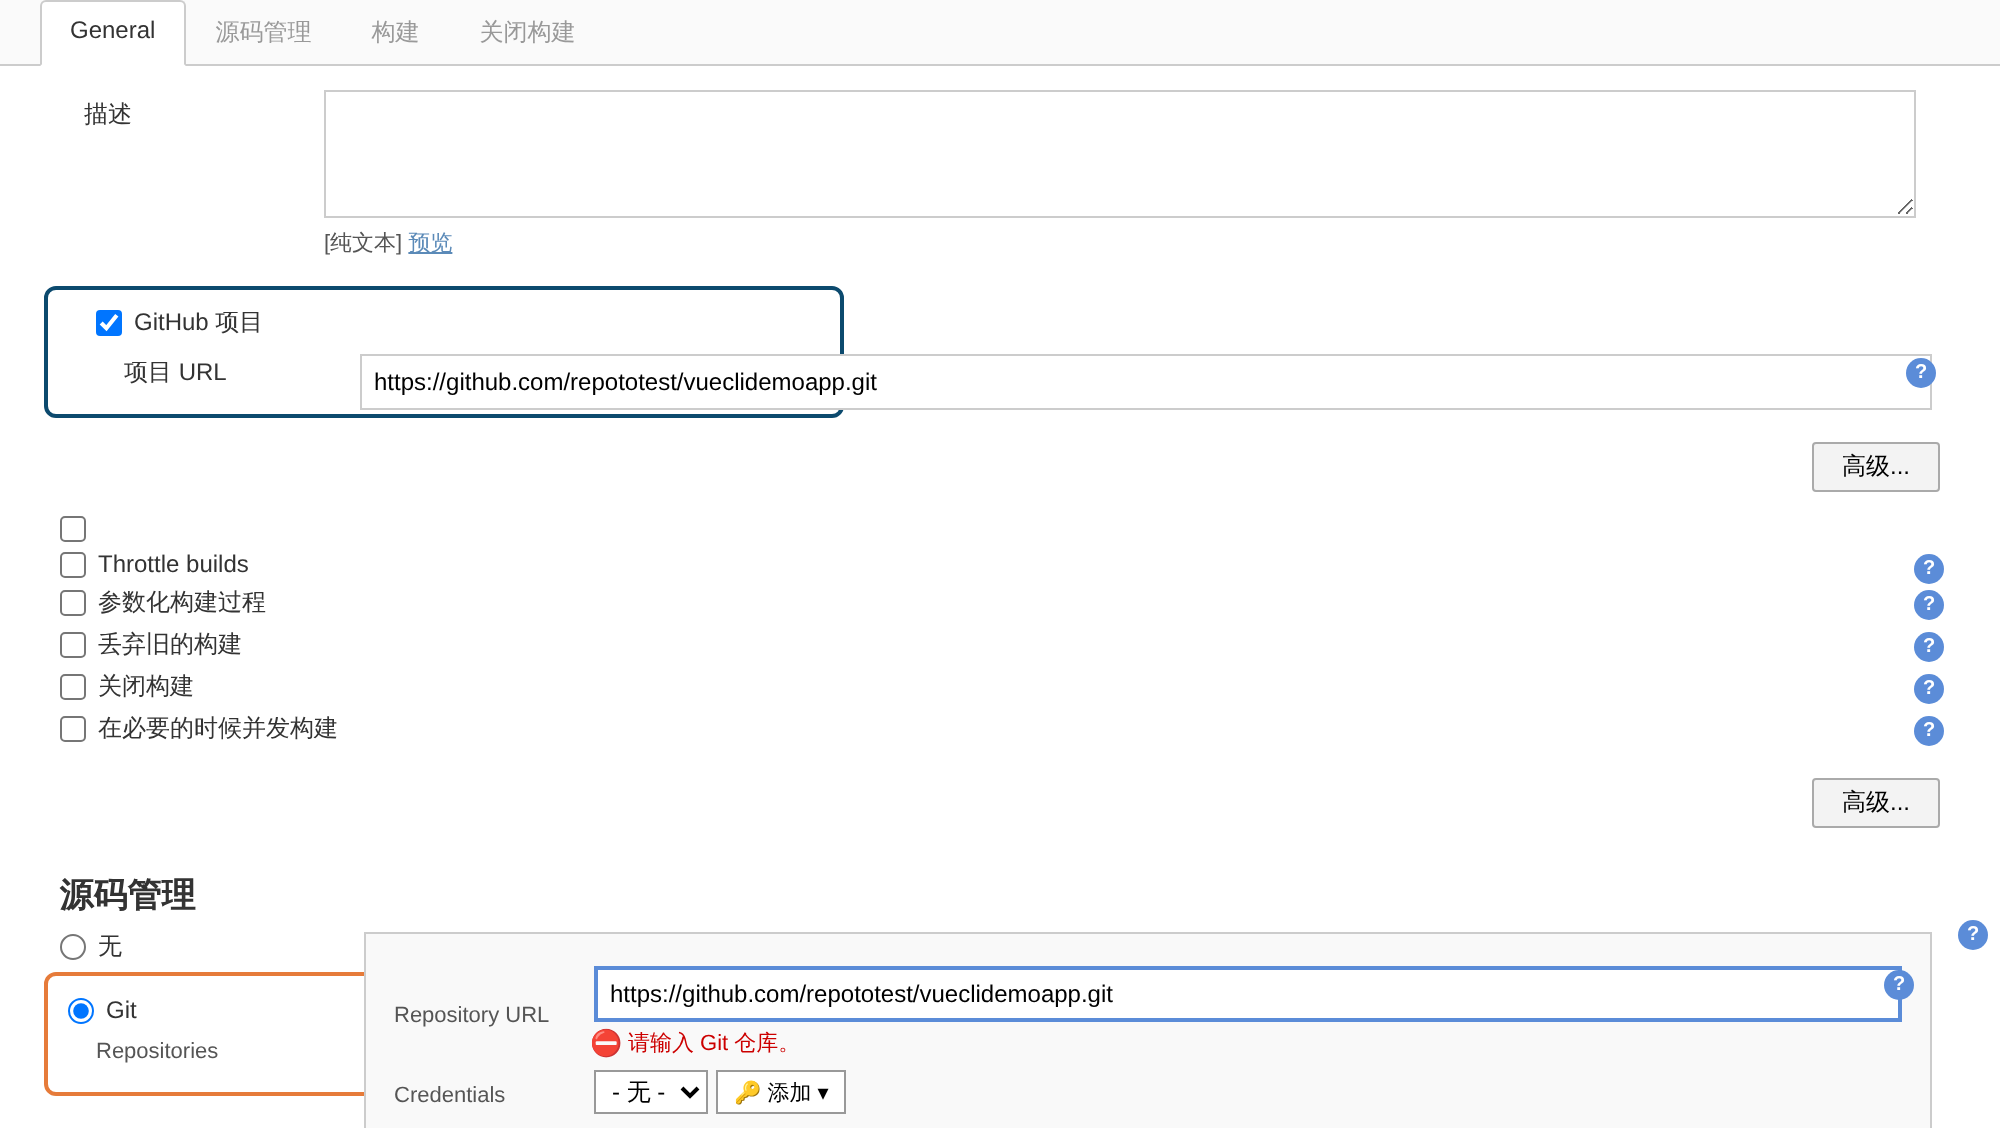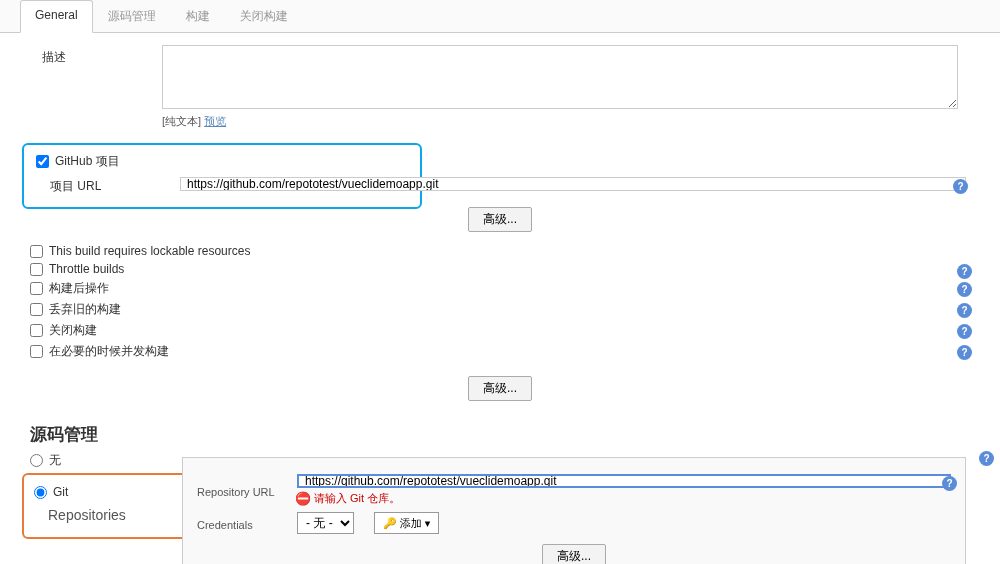--- a/index.html
+++ b/index.html
@@ -10,37 +10,37 @@
 .tab.active{background:#fff;color:#333;font-weight:normal;border:1px solid #ccc;border-bottom:1px solid #fff;margin-bottom:-1px;border-radius:3px 3px 0 0}
 .section{padding:8px 30px}
 .row{display:flex;align-items:flex-start;margin:4px 12px;position:relative}
 .label{width:120px;padding:4px 0;font-size:12px;color:#333}
 .field{flex:1}
 textarea{width:100%;height:64px;border:1px solid #ccc;padding:4px;font-family:inherit;font-size:12px;resize:vertical}
 .hint{color:#555;font-size:11px;margin-top:2px}
 .hint a{color:#5b8ab8;}
 .checkbox-row{display:flex;align-items:center;margin:4px 0;font-size:12px;color:#333}
 .checkbox-row input{margin-right:6px}
-.highlight-box{border:2px solid #0ea5e9;border-radius:6px;padding:4px 12px;margin:2px 0 6px -8px}
-.text-input{width:100%;padding:3px 6px;border:1px solid #ccc;font-size:12px;height:14px}
+.highlight-box{border:2px solid #0c4a6e;border-radius:6px;padding:4px 24px;margin:2px 0 6px -8px}
+.text-input{width:100%;padding:3px 6px;border:1px solid #ccc;font-size:12px;height:28px}
 .text-input.blue{border:2px solid #5b8cd8}
 .help-icon{position:absolute;right:-2px;top:2px;width:15px;height:15px;border-radius:50%;background:#5b8cd8;color:#fff;text-align:center;line-height:15px;font-size:10px;font-weight:bold;cursor:pointer}
-.adv-row{display:flex;justify-content:center;padding:4px 30px 6px 30px}
+.adv-row{display:flex;justify-content:flex-end;padding:4px 30px 6px 30px}
 .adv-btn{padding:3px 14px;border:1px solid #aaa;background:#f3f3f3;cursor:pointer;font-size:12px;border-radius:2px}
 h2{font-size:17px;font-weight:bold;margin:8px 0 6px 0}
 .radio-row{display:flex;align-items:center;margin:4px 0;font-size:12px}
 .radio-row input{margin-right:6px}
 .inner-box{margin-left:120px;border:1px solid #ccc;background:#f9f9f9;padding:10px 14px;margin-top:4px}
 .inner-row{display:flex;align-items:center;margin:6px 0;position:relative}
 .inner-label{width:100px;font-size:11px;color:#555;padding-top:3px}
 .inner-field{flex:1}
 .error-msg{color:#c00;font-size:11px;margin-top:3px;display:flex;align-items:center}
 .error-icon{display:inline-flex;width:13px;height:13px;align-items:center;justify-content:center;margin-right:4px;color:#fff;font-weight:bold;font-size:13px}
 select{padding:2px 4px;font-size:12px;border:1px solid #999;background:#fff;height:22px}
-.arrow-btn{padding:2px 8px;border:1px solid #999;background:#fff;font-size:11px;margin-left:20px;cursor:pointer;height:22px}
+.arrow-btn{padding:2px 8px;border:1px solid #999;background:#fff;font-size:11px;margin-left:4px;cursor:pointer;height:22px}
 .hl2{border:2px solid #e67b3a;border-radius:6px;padding:6px 10px;margin:4px 0 6px -8px}
 </style>
 </head>
 <body>
 
 <div class="page">
 
 <div class="tabs">
   <div class="tab active">General</div>
   <div class="tab">源码管理</div>
@@ -76,30 +76,29 @@
   </div>
 </div>
 
 <div class="adv-row">
   <button class="adv-btn">高级...</button>
 </div>
 
 <div class="section" style="padding-top:2px">
   <div class="checkbox-row">
         <input type="checkbox" style="">
-        <span>This build requires lockable resources</span>
       </div>
   <div class="checkbox-row" style="position:relative">
         <input type="checkbox" style="">
         <span>Throttle builds</span>
         <div class="help-icon" style="right:-2px">?</div>
       </div>
   <div class="checkbox-row" style="position:relative">
         <input type="checkbox" style="">
-        <span>构建后操作</span>
+        <span>参数化构建过程</span>
         <div class="help-icon">?</div>
       </div>
   <div class="checkbox-row" style="position:relative">
         <input type="checkbox" style="">
         <span>丢弃旧的构建</span>
         <div class="help-icon">?</div>
       </div>
   <div class="checkbox-row" style="position:relative">
         <input type="checkbox" style="">
         <span>关闭构建</span>
@@ -122,21 +121,21 @@
         <input type="radio" name="scm" style="">
         <span>无</span>
       </div>
 
   <div class="hl2" style="width:560px">
     <div class="radio-row">
           <input type="radio" name="scm" checked="" style="">
           <span>Git</span>
         </div>
     <div class="row" style="margin-left:14px">
-      <div class="label" style="width:104px;font-size:14px;color:#555">Repositories</div>
+      <div class="label" style="width:104px;font-size:11px;color:#555">Repositories</div>
     </div>
   </div>
 
   <div style="position:relative;margin-top:-88px">
     <div class="inner-box" style="margin-left:152px;margin-right:4px">
       <div class="help-icon" style="right:-24px;top:-6px">?</div>
       <div class="inner-row">
         <div class="inner-label">Repository URL</div>
         <div class="inner-field">
           <input class="text-input blue" value="https://github.com/repototest/vueclidemoapp.git" style="">

